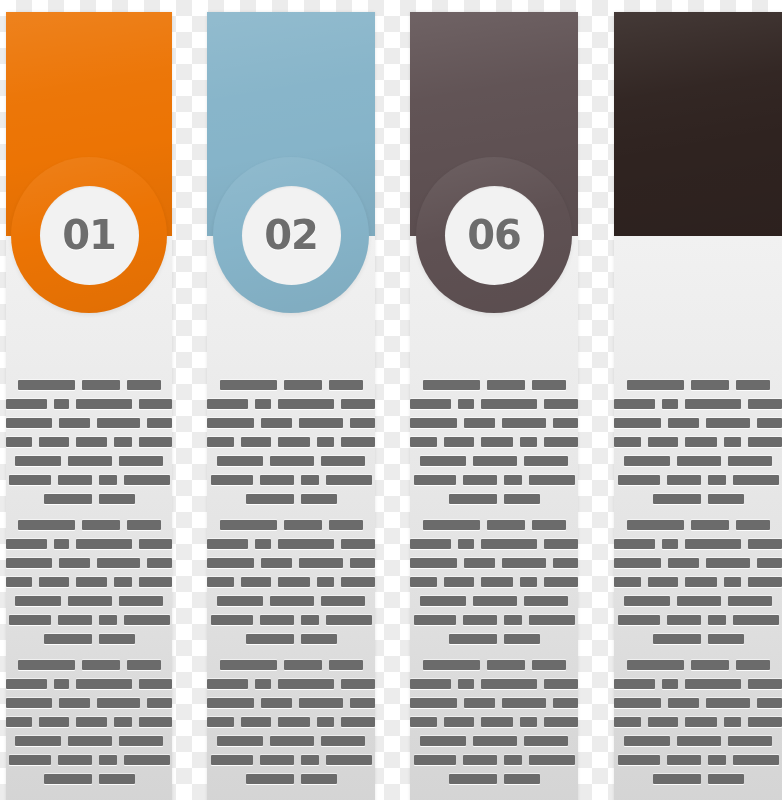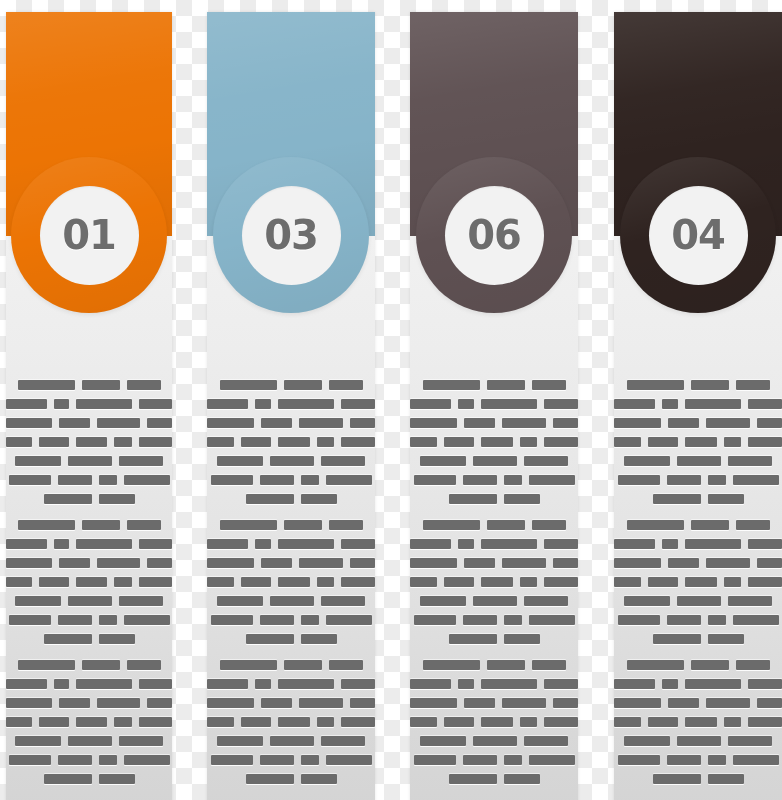--- a/index.html
+++ b/index.html
@@ -273,21 +273,21 @@
           <span class="word" style="width: 48px;"></span>
           <span class="word" style="width: 36px;"></span>
         </div>
       </div>
     </div>
     <div class="column" style="left: 207px; width: 168px;">
       <div class="ribbon-body"></div>
       <div class="ribbon-head" style="background: rgb(134, 180, 201);"></div>
       <div class="badge-outer" style="background: rgb(134, 180, 201);">
         <div class="badge-inner">
-          <span class="badge-number">03</span>
+          <span class="badge-number">02</span>
         </div>
       </div>
       <div class="text-block" style="top: 368px;">
         <div class="text-line">
           <span class="word" style="width: 57px;"></span>
           <span class="word" style="width: 38px;"></span>
           <span class="word" style="width: 34px;"></span>
         </div>
         <div class="text-line">
           <span class="word" style="width: 44px;"></span>
@@ -535,25 +535,20 @@
         </div>
         <div class="text-line">
           <span class="word" style="width: 48px;"></span>
           <span class="word" style="width: 36px;"></span>
         </div>
       </div>
     </div>
     <div class="column" style="left: 614px; width: 168px;">
       <div class="ribbon-body"></div>
       <div class="ribbon-head" style="background: rgb(47, 35, 32);"></div>
-      <div class="badge-outer" style="background: rgb(47, 35, 32);">
-        <div class="badge-inner">
-          <span class="badge-number">04</span>
-        </div>
-      </div>
       <div class="text-block" style="top: 368px;">
         <div class="text-line">
           <span class="word" style="width: 57px;"></span>
           <span class="word" style="width: 38px;"></span>
           <span class="word" style="width: 34px;"></span>
         </div>
         <div class="text-line">
           <span class="word" style="width: 44px;"></span>
           <span class="word" style="width: 16px;"></span>
           <span class="word" style="width: 60px;"></span>

